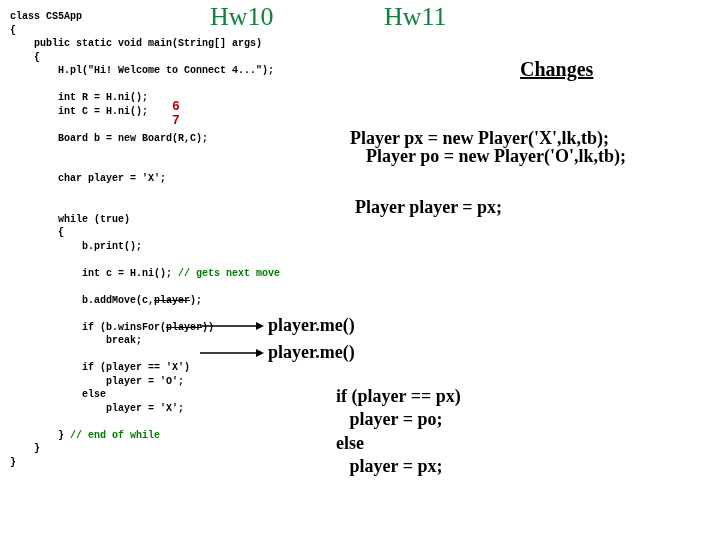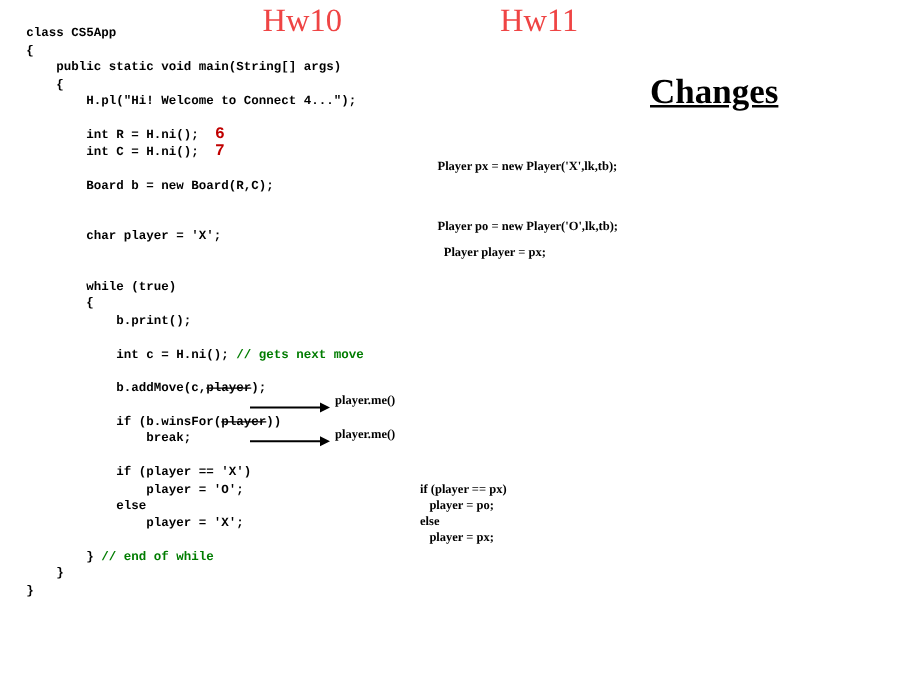--- a/index.html
+++ b/index.html
@@ -12,52 +12,52 @@
     font-size: 10px;
     font-weight: bold;
     color: #000;
     position: relative;
     overflow: hidden;
   }
   .abs { position: absolute; }
   .title {
     font-family: "Comic Sans MS", "Times New Roman", serif;
     font-size: 26px;
-    color: #ef4444;
+    color: #15803d;
     font-weight: normal;
   }
   .changes {
     font-family: "Comic Sans MS", cursive;
-    font-size: 28px;
+    font-size: 20px;
     color: #000;
     text-decoration: underline;
   }
   .green { color: #007c00; }
   .red   { color: #c00000; font-size: 13px; }
   .serifcode {
     font-family: "Times New Roman", Times, serif;
-    font-size: 10px;
+    font-size: 18px;
     white-space: pre;
   }
   pre.code {
-    margin: 15px;
+    margin: 4px;
     white-space: pre;
     font-family: "Courier New", monospace;
     font-size: 10px;
     font-weight: bold;
     line-height: 1.35;
   }
   .strike { text-decoration: line-through; text-decoration-color: #000; }
   svg.arrow { position: absolute; }
 </style>
 </head>
 <body>
 
 <div class="abs title" style="left:210px; top:2px;">Hw10</div>
-<div class="abs title" style="left:400px; top:2px;">Hw11</div>
+<div class="abs title" style="left:384px; top:2px;">Hw11</div>
 <div class="abs changes" style="left:520px; top:58px;">Changes</div>
 
 <pre class="abs code" style="left:6px; top:6px;"><span>class CS5App</span>
 <span>{</span>
 <span>    public static void main(String[] args)</span>
 <span>    {</span>
 <span>        H.pl("Hi! Welcome to Connect 4...");</span>
 
 <span>        int R = H.ni();</span>
 <span>        int C = H.ni();</span>
@@ -86,21 +86,21 @@
 
 <span>        } </span><span class="green">// end of while</span>
 <span>    }</span>
 <span>}</span>
 </pre>
 
 <div class="abs red" style="left:172px; top:99px;">6</div>
 <div class="abs red" style="left:172px; top:113px;">7</div>
 
 <div class="abs serifcode" style="left:350px; top:128px;">Player px = new Player('X',lk,tb);</div>
-<div class="abs serifcode" style="left:350px; top:146px;margin-top:30px;">Player po = new Player('O',lk,tb);</div>
+<div class="abs serifcode" style="left:366px; top:146px;">Player po = new Player('O',lk,tb);</div>
 
 <div class="abs serifcode" style="left:355px; top:197px;">Player player = px;</div>
 
 <div class="abs serifcode" style="left:268px; top:315px;">player.me()</div>
 <div class="abs serifcode" style="left:268px; top:342px;">player.me()</div>
 
 <div class="abs serifcode" style="left:336px; top:385px; line-height:1.3;"><span>if (player == px)</span>
 <span>   player = po;</span>
 <span>else</span>
 <span>   player = px;</span></div>

